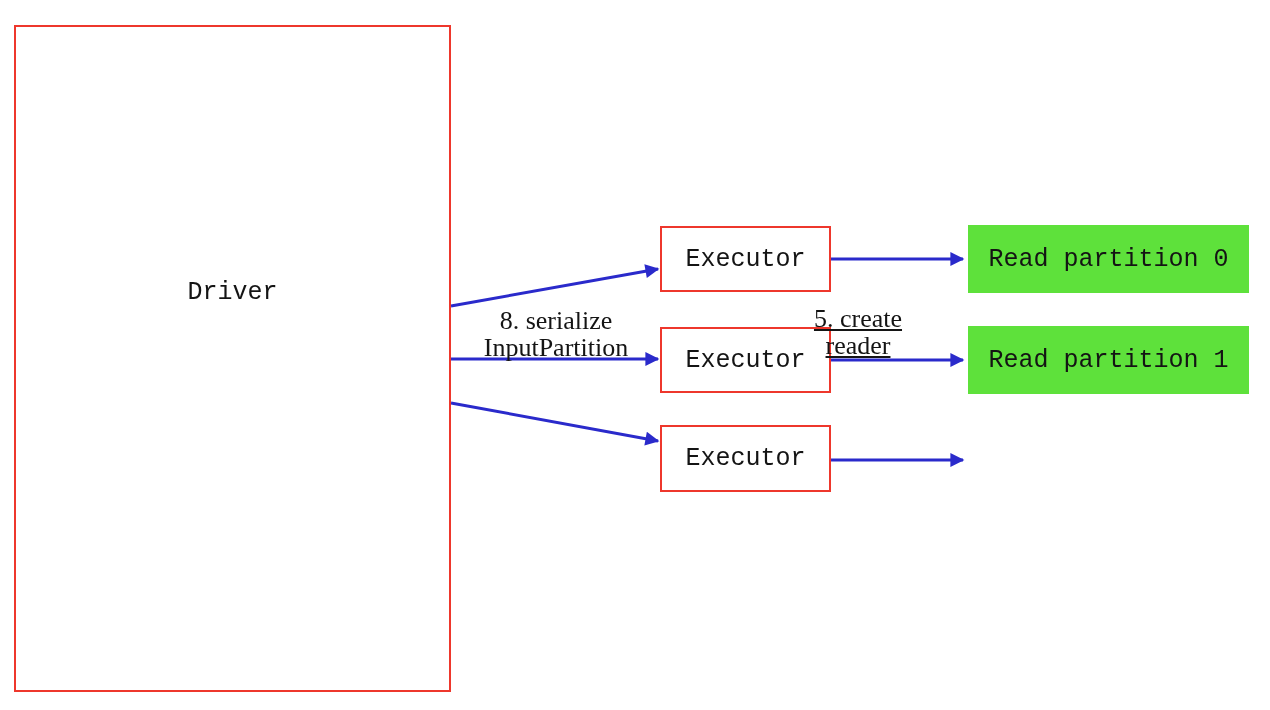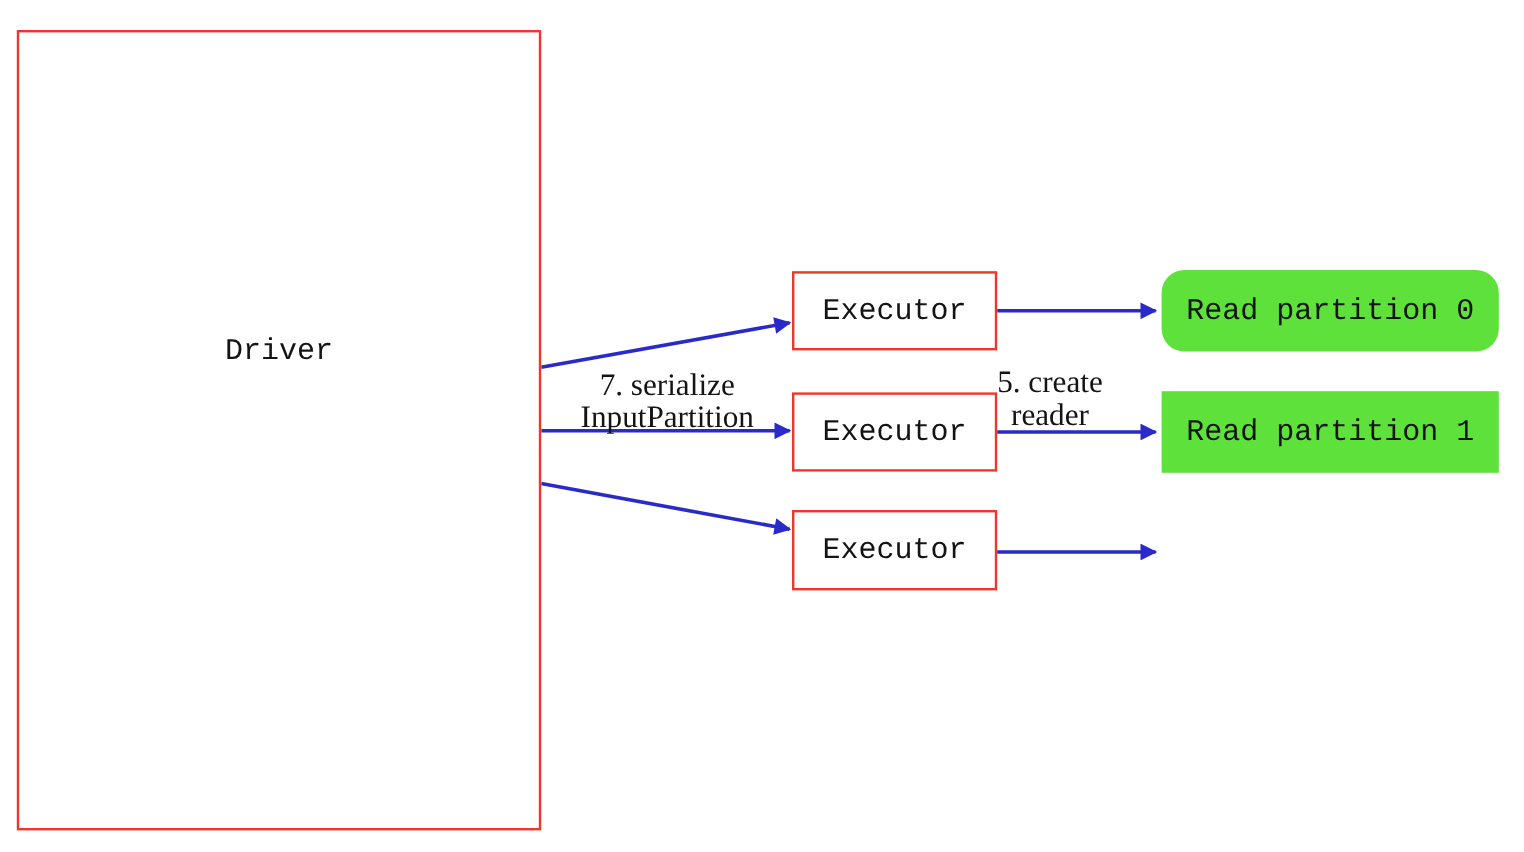--- a/index.html
+++ b/index.html
@@ -71,34 +71,34 @@
     position: absolute;
     left: 968px;
     width: 281px; height: 68px;
     background: var(--partition-green, #5ee13b);
     display: flex;
     align-items: center;
     justify-content: center;
     font-size: 25px;
     white-space: nowrap;
   }
-  .partition-0 { top: 225px; border-radius: 19px; }
+  .partition-0 { top: 225px; }
   .partition-1 { top: 326px; }
   .partition-2 { top: 427px; }
   .edge-label {
     position: absolute;
     width: 220px;
     font-family: "Liberation Serif", "DejaVu Serif", serif;
     font-size: 26px;
     line-height: 27px;
     text-align: center;
     white-space: pre-line;
   }
   .edge-label-serialize { left: 446px; top: 307px; }
-  .edge-label-reader    { left: 765px; top: 305px; }
+  .edge-label-reader    { left: 748px; top: 305px; text-decoration: underline; }
 </style>
 </head>
 <body>
 
 <div class="canvas">
 
   <svg class="arrows" viewBox="0 0 1270 710">
     <defs>
       <marker id="ah" viewBox="0 0 10 10" refX="9" refY="5" markerWidth="20" markerHeight="14" markerUnits="userSpaceOnUse" orient="auto">
         <path class="ah" d="M0,0 L10,5 L0,10 Z"></path>
@@ -116,18 +116,18 @@
     <div class="driver-title">Driver</div>
   </div>
 
   <div class="executor executor-1">Executor</div>
   <div class="executor executor-2">Executor</div>
   <div class="executor executor-3">Executor</div>
 
   <div class="partition partition-0">Read partition 0</div>
   <div class="partition partition-1">Read partition 1</div>
 
-  <div class="edge-label edge-label-serialize">7. serialize
+  <div class="edge-label edge-label-serialize">8. serialize
 InputPartition</div>
   <div class="edge-label edge-label-reader">5. create
 reader</div>
 
 </div>
 
 </body></html>

